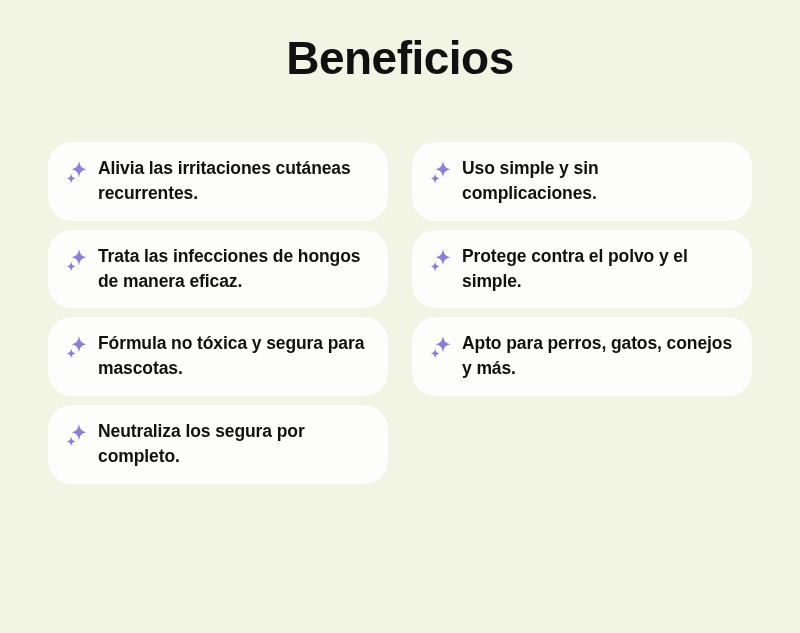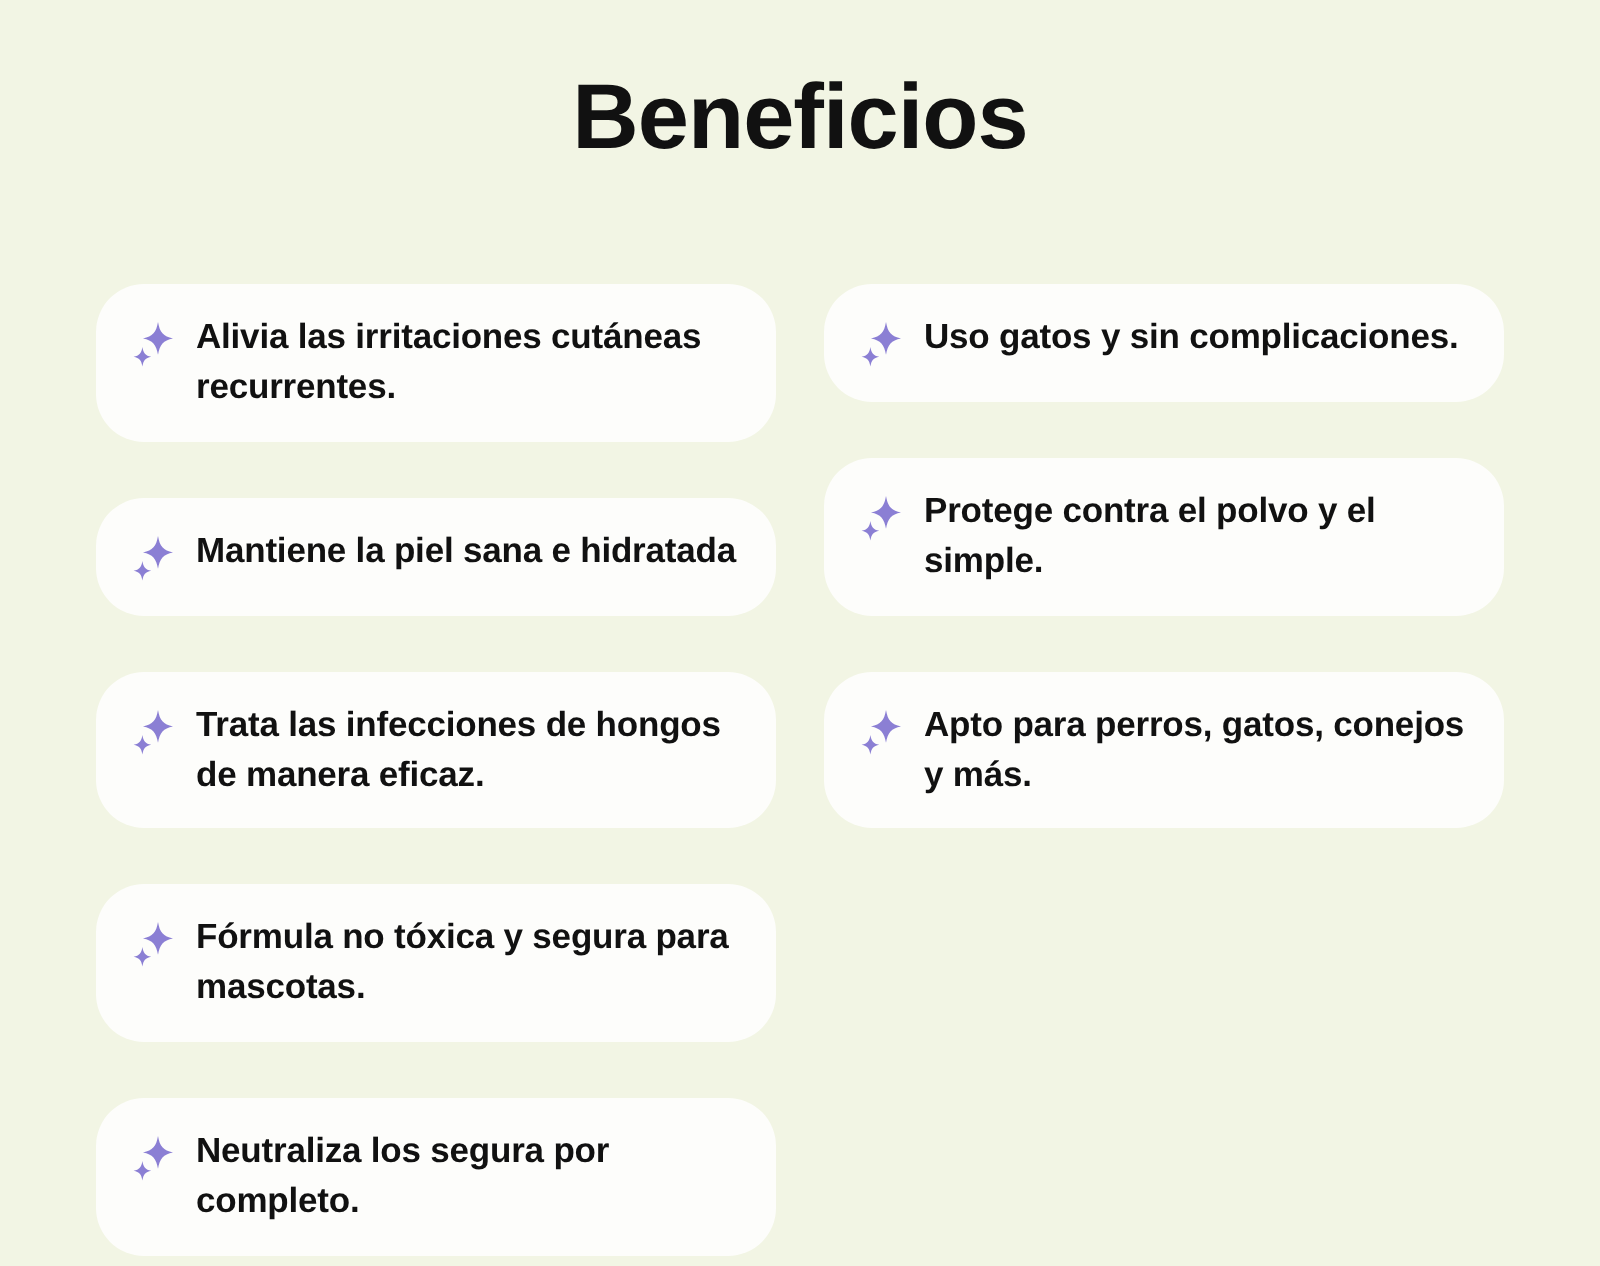--- a/index.html
+++ b/index.html
@@ -35,21 +35,21 @@
     top: 142px;
     left: 48px;
     width: 704px;
     display: flex;
     gap: 24px;
   }
   .column {
     flex: 1 1 0;
     display: flex;
     flex-direction: column;
-    gap: 28px;
+    gap: 9px;
   }
   .benefit {
     background: #fdfdfb;
     border-radius: 24px;
     padding: 14px 18px 15px 18px;
     display: flex;
     align-items: flex-start;
     gap: 10px;
     min-height: 48px;
     box-sizing: border-box;
@@ -91,29 +91,20 @@
         </span>
         <span class="benefit-text">Alivia las irritaciones cutáneas recurrentes.</span>
       </div>
       <div class="benefit">
         <span class="spark">
           <svg width="22" height="26" viewBox="0 0 22 26" xmlns="http://www.w3.org/2000/svg">
             <path d="M13 1 C13.9 6.2 15.6 8.2 20.5 9.2 C15.6 10.2 13.9 12.2 13 17.4 C12.1 12.2 10.4 10.2 5.5 9.2 C10.4 8.2 12.1 6.2 13 1 Z" fill="#8b7fd4"></path>
             <path d="M5.2 13.5 C5.7 16.6 6.7 17.8 9.6 18.4 C6.7 19 5.7 20.2 5.2 23.3 C4.7 20.2 3.7 19 0.8 18.4 C3.7 17.8 4.7 16.6 5.2 13.5 Z" fill="#8b7fd4"></path>
           </svg>
         </span>
-        <span class="benefit-text">Mantiene la piel sana e hidratada</span>
-      </div>
-      <div class="benefit">
-        <span class="spark">
-          <svg width="22" height="26" viewBox="0 0 22 26" xmlns="http://www.w3.org/2000/svg">
-            <path d="M13 1 C13.9 6.2 15.6 8.2 20.5 9.2 C15.6 10.2 13.9 12.2 13 17.4 C12.1 12.2 10.4 10.2 5.5 9.2 C10.4 8.2 12.1 6.2 13 1 Z" fill="#8b7fd4"></path>
-            <path d="M5.2 13.5 C5.7 16.6 6.7 17.8 9.6 18.4 C6.7 19 5.7 20.2 5.2 23.3 C4.7 20.2 3.7 19 0.8 18.4 C3.7 17.8 4.7 16.6 5.2 13.5 Z" fill="#8b7fd4"></path>
-          </svg>
-        </span>
         <span class="benefit-text">Trata las infecciones de hongos de manera eficaz.</span>
       </div>
       <div class="benefit">
         <span class="spark">
           <svg width="22" height="26" viewBox="0 0 22 26" xmlns="http://www.w3.org/2000/svg">
             <path d="M13 1 C13.9 6.2 15.6 8.2 20.5 9.2 C15.6 10.2 13.9 12.2 13 17.4 C12.1 12.2 10.4 10.2 5.5 9.2 C10.4 8.2 12.1 6.2 13 1 Z" fill="#8b7fd4"></path>
             <path d="M5.2 13.5 C5.7 16.6 6.7 17.8 9.6 18.4 C6.7 19 5.7 20.2 5.2 23.3 C4.7 20.2 3.7 19 0.8 18.4 C3.7 17.8 4.7 16.6 5.2 13.5 Z" fill="#8b7fd4"></path>
           </svg>
         </span>
         <span class="benefit-text">Fórmula no tóxica y segura para mascotas.</span>
@@ -130,21 +121,21 @@
     </div>
 
     <div class="column">
       <div class="benefit">
         <span class="spark">
           <svg width="22" height="26" viewBox="0 0 22 26" xmlns="http://www.w3.org/2000/svg">
             <path d="M13 1 C13.9 6.2 15.6 8.2 20.5 9.2 C15.6 10.2 13.9 12.2 13 17.4 C12.1 12.2 10.4 10.2 5.5 9.2 C10.4 8.2 12.1 6.2 13 1 Z" fill="#8b7fd4"></path>
             <path d="M5.2 13.5 C5.7 16.6 6.7 17.8 9.6 18.4 C6.7 19 5.7 20.2 5.2 23.3 C4.7 20.2 3.7 19 0.8 18.4 C3.7 17.8 4.7 16.6 5.2 13.5 Z" fill="#8b7fd4"></path>
           </svg>
         </span>
-        <span class="benefit-text">Uso gatos y sin complicaciones.</span>
+        <span class="benefit-text">Uso simple y sin complicaciones.</span>
       </div>
       <div class="benefit">
         <span class="spark">
           <svg width="22" height="26" viewBox="0 0 22 26" xmlns="http://www.w3.org/2000/svg">
             <path d="M13 1 C13.9 6.2 15.6 8.2 20.5 9.2 C15.6 10.2 13.9 12.2 13 17.4 C12.1 12.2 10.4 10.2 5.5 9.2 C10.4 8.2 12.1 6.2 13 1 Z" fill="#8b7fd4"></path>
             <path d="M5.2 13.5 C5.7 16.6 6.7 17.8 9.6 18.4 C6.7 19 5.7 20.2 5.2 23.3 C4.7 20.2 3.7 19 0.8 18.4 C3.7 17.8 4.7 16.6 5.2 13.5 Z" fill="#8b7fd4"></path>
           </svg>
         </span>
         <span class="benefit-text">Protege contra el polvo y el simple.</span>
       </div>

